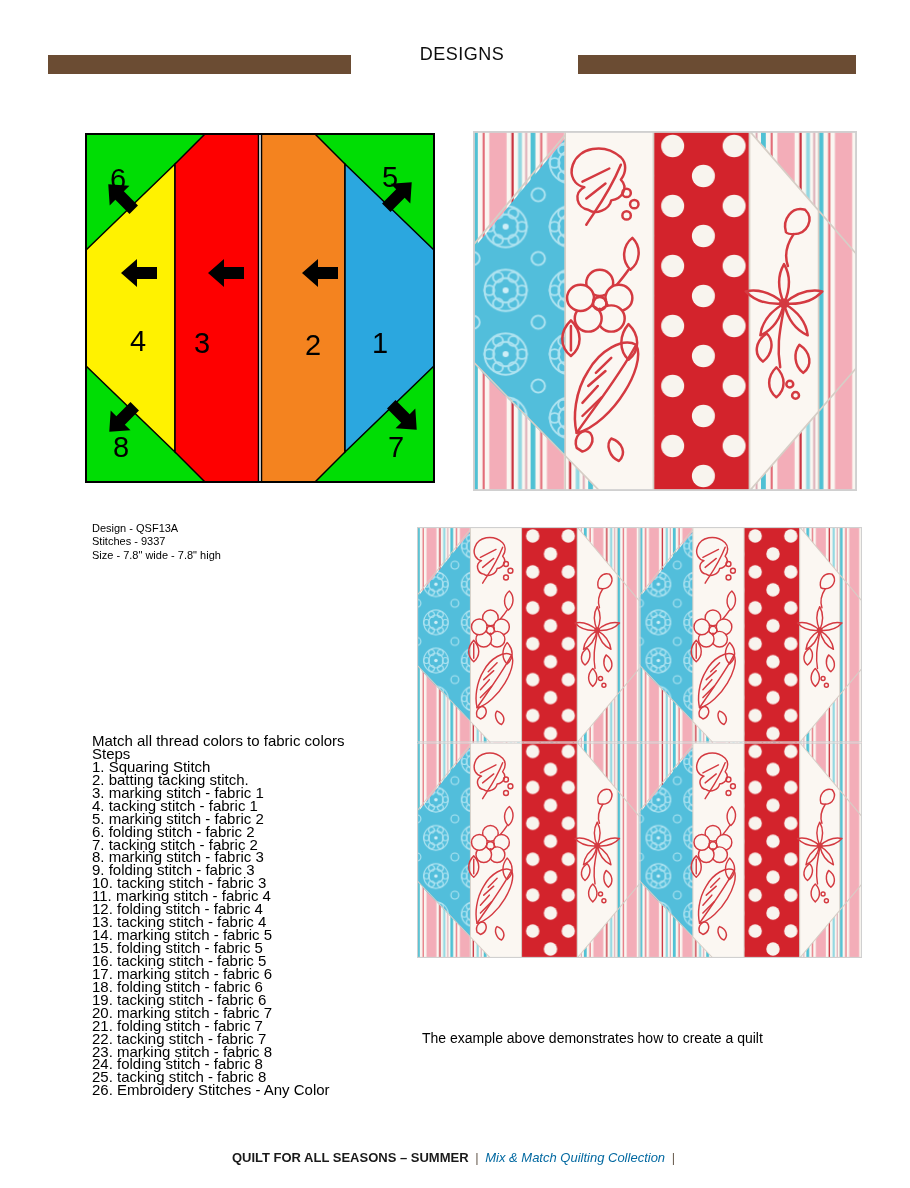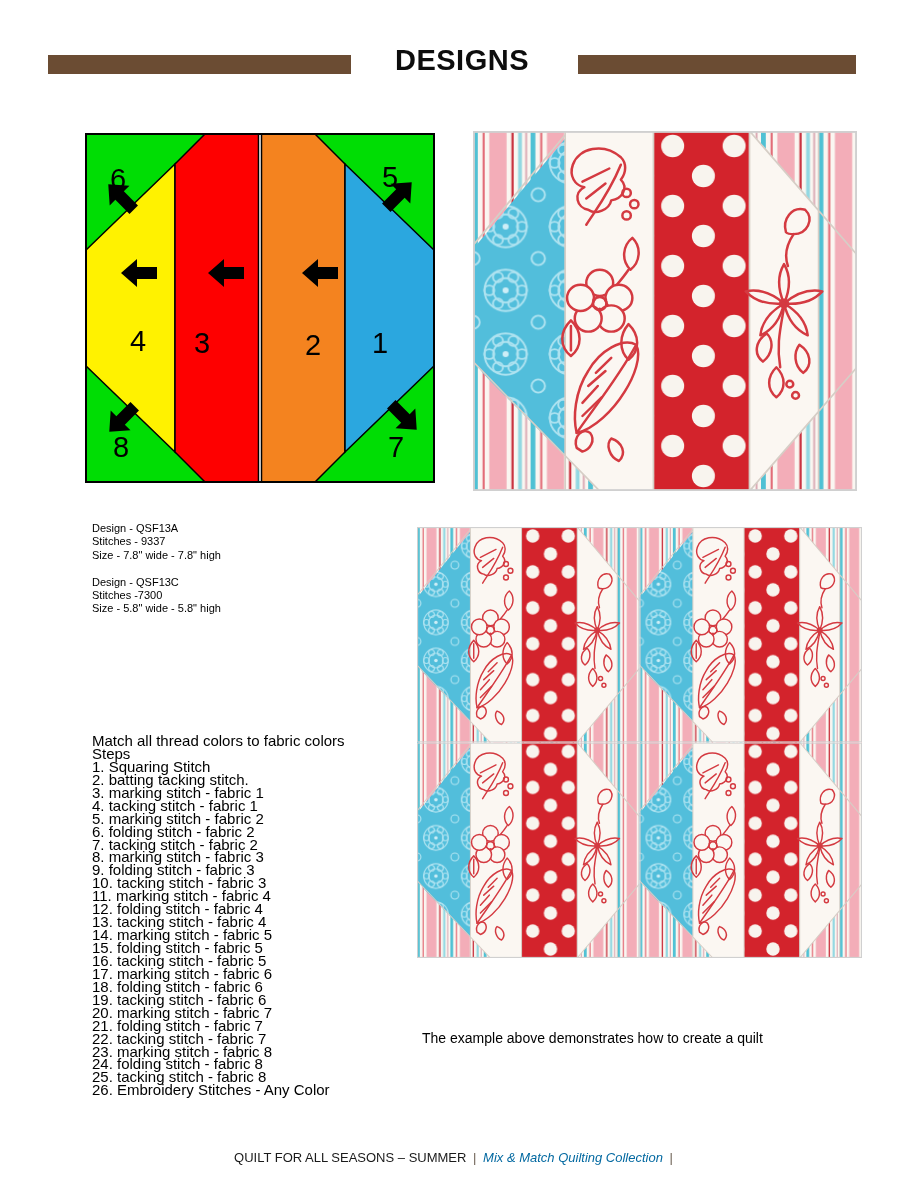--- a/index.html
+++ b/index.html
@@ -2,31 +2,31 @@
 <html><head>
 <meta charset="utf-8">
 <style>
   html,body{margin:0;padding:0;background:#ffffff;}
   body{width:910px;height:1188px;position:relative;font-family:"Liberation Sans","DejaVu Sans",sans-serif;color:#000;}
   
   .bar{position:absolute;top:55px;height:19px;background:#6b4c33;}
   .bar-left{left:48px;width:303px;}
   .bar-right{left:578px;width:278px;}
   .page-title{position:absolute;top:44px;left:377px;width:170px;text-align:center;
-    font-size:29px;font-weight:bold;letter-spacing:.5px;color:#0d0d0d;}
+    font-size:18px;font-weight:normal;letter-spacing:.5px;color:#0d0d0d;}
   
   .design-specs{position:absolute;left:92px;top:522px;font-size:11px;line-height:13.4px;}
   .design-specs p{margin:0 0 13.4px 0;}
   .instructions{position:absolute;left:92px;top:735px;font-size:15px;line-height:12.93px;}
   .instructions div{white-space:nowrap;}
   
   .caption{position:absolute;left:422px;top:1030px;font-size:14px;line-height:16.5px;}
   
   .footer{position:absolute;left:0;top:1150px;width:910px;text-align:center;font-size:13px;}
-  .footer .series{font-weight:normal;color:#1a1a1a;}
+  .footer .series{font-weight:bold;color:#1a1a1a;}
   .footer .sep{color:#6d6155;padding:0 3px;}
   .footer .collection{font-style:italic;color:#0369a1;}
   
   .diagram-svg{position:absolute;left:85px;top:133px;width:350px;height:350px;}
   .photo-top{position:absolute;left:473px;top:131px;width:384px;height:360px;}
   .photo-grid{position:absolute;left:417px;top:527px;width:445px;height:431px;}
   svg text{font-family:"Liberation Sans","DejaVu Sans",sans-serif;}
   .hidden-defs{position:absolute;width:0;height:0;overflow:hidden;}
 </style>
 </head>
@@ -177,25 +177,20 @@
   <use href="#qblock" x="0" y="192" width="200" height="192"></use>
   <use href="#qblock" x="200" y="192" width="200" height="192"></use>
 </svg>
 
 <div class="design-specs">
   <p>
     <span>Design - QSF13A</span><br>
     <span>Stitches - 9337</span><br>
     <span>Size - 7.8" wide - 7.8" high</span>
   </p>
-  <p>
-    <span>Design - QSF13C</span><br>
-    <span>Stitches -7300</span><br>
-    <span>Size - 5.8" wide - 5.8" high</span>
-  </p>
 </div>
 
 <div class="instructions">
   <div>Match all thread colors to fabric colors</div>
   <div>Steps</div>
   <div>
 
   <div>1. Squaring Stitch</div>
       <div>2. batting tacking stitch.</div>
       <div>3. marking stitch - fabric 1</div>

